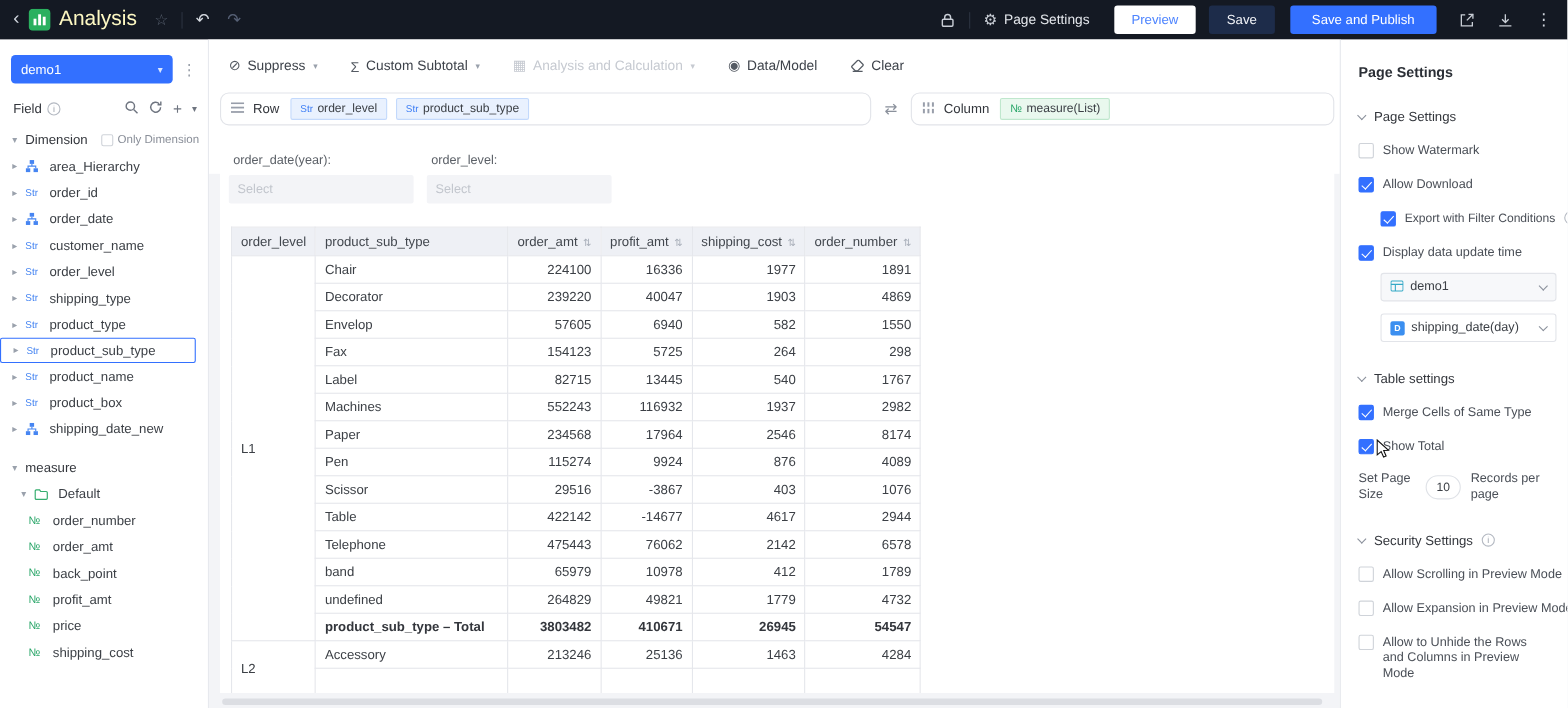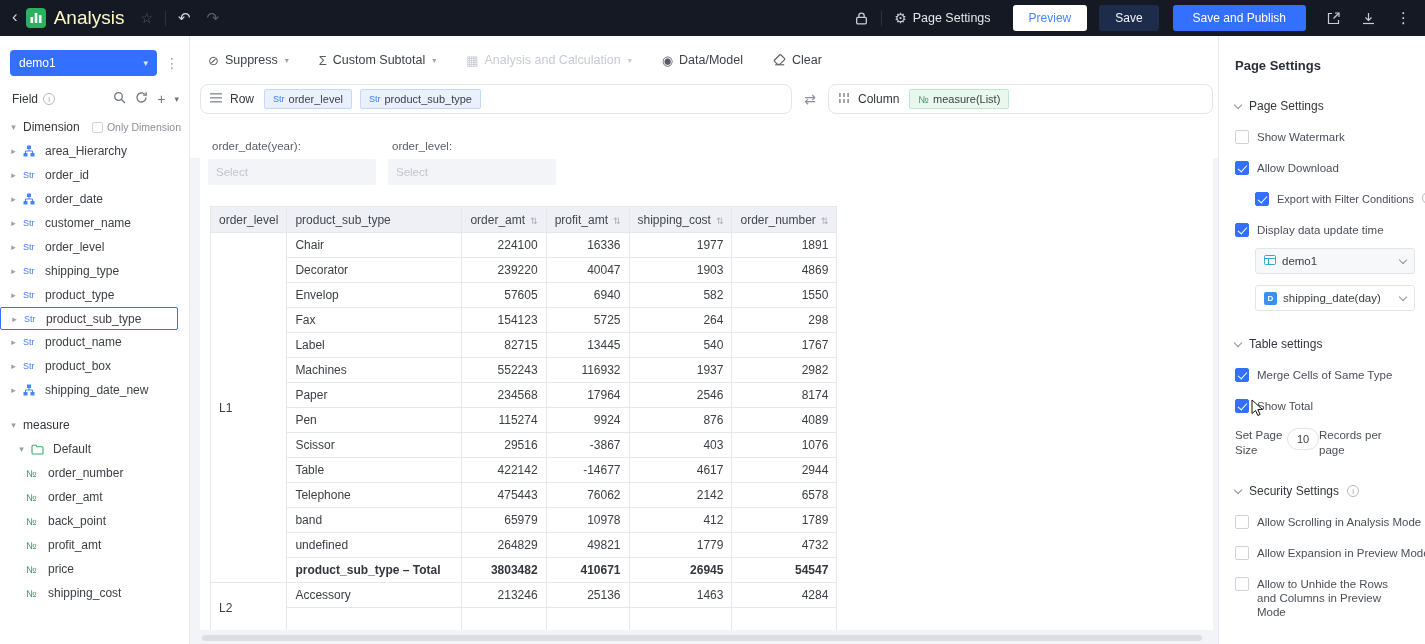--- a/index.html
+++ b/index.html
@@ -98,21 +98,21 @@
   .sec{display:flex;align-items:center;gap:8px;margin-top:26px;color:#33363c;cursor:pointer}
   .chev{width:6px;height:6px;border-right:1.4px solid #8b919c;border-bottom:1.4px solid #8b919c;transform:rotate(45deg);display:inline-block;margin-top:-3px;flex:none}
   .opt{display:flex;align-items:flex-start;gap:8px;margin-top:17px;color:#4a4f57;font-size:11.5px;line-height:14px}
   .opt.indent{margin-left:20px;font-size:11px}
   .olabel{max-width:152px}
   .nowrap{white-space:nowrap}
   .select{height:26px;border:1px solid #e2e4e9;border-radius:3px;display:flex;align-items:center;gap:6px;padding:0 8px;margin:11px 0 0 20px;width:160px;color:#3c4046;font-size:11.5px;cursor:pointer}
   .select.gray{background:#f7f8fa}
   .select .chev{margin-left:auto}
   .date-ic{width:13px;height:13px;background:#3b8ff0;border-radius:2px;color:#fff;font-size:8px;display:flex;align-items:center;justify-content:center;flex:none;font-weight:bold}
-  .psize{display:flex;margin-top:15px}
+  .psize{display:flex;align-items:center;gap:9px;margin-top:15px}
   .plabel{width:52px;font-size:11.5px;line-height:15px;color:#4a4f57}
   .plabel.w2{width:70px}
   .pinput{width:32px;height:22px;border:1px solid #dfe2e7;border-radius:11px;text-align:center;font-family:inherit;font-size:11px;color:#3c4046;outline:none;flex:none}
   .hint{margin-top:9px;color:#c3c7cd;font-size:10.5px;line-height:14px;width:178px}
   .rel{position:relative}
   .cursor{position:absolute;left:16px;top:0}
 </style>
 </head>
 <body>
 
@@ -607,21 +607,21 @@
     <span class="plabel w2">Records per page</span>
   </div>
 
   <div class="sec">
     <span class="chev"></span>
     <span>Security Settings</span>
     <span class="info">i</span>
   </div>
   <div class="opt">
     <span class="cb"></span>
-    <span class="olabel nowrap">Allow Scrolling in Analysis Mode</span>
+    <span class="olabel nowrap">Allow Scrolling in Preview Mode</span>
   </div>
   <div class="opt">
     <span class="cb"></span>
     <span class="olabel nowrap">Allow Expansion in Preview Mode</span>
   </div>
   <div class="opt">
     <span class="cb"></span>
     <span class="olabel">Allow to Unhide the Rows and Columns in Preview Mode</span>
   </div>
 </div>

